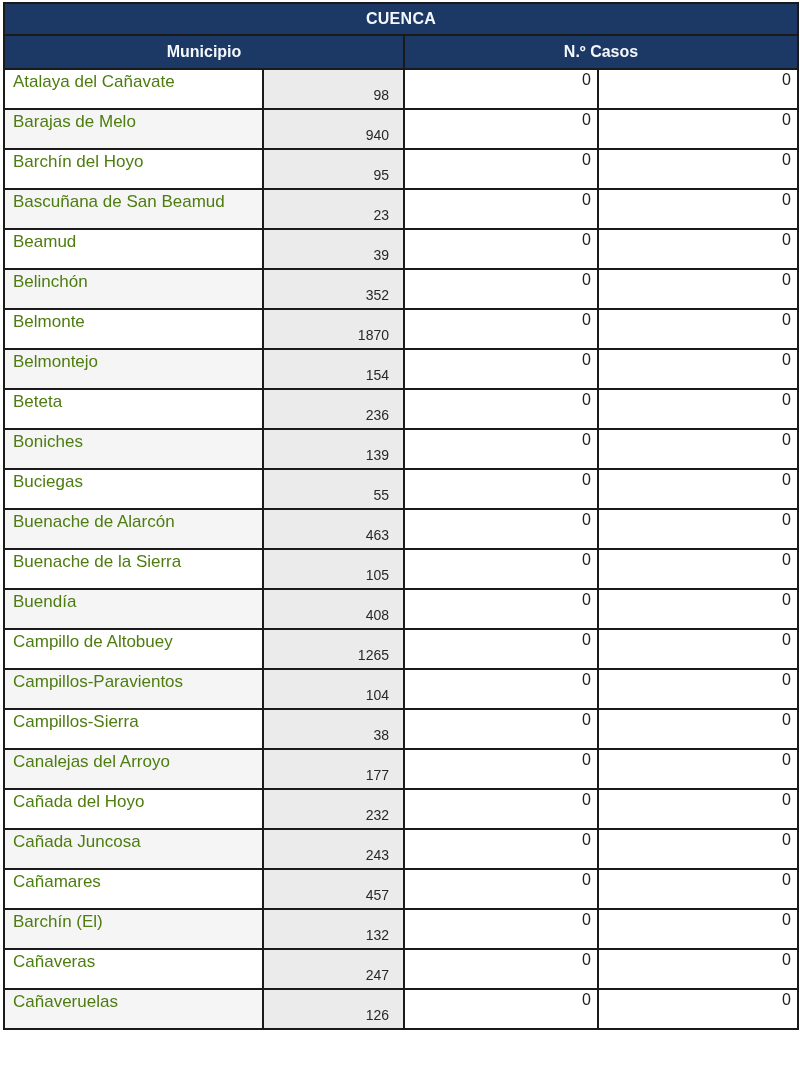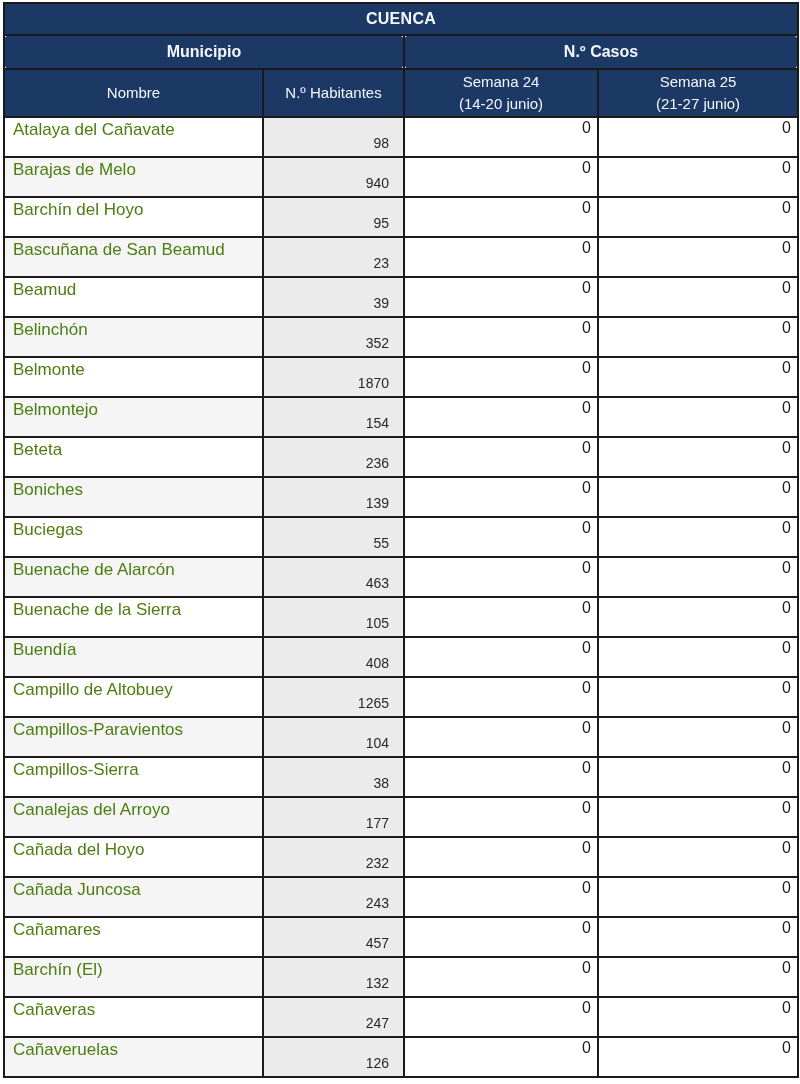--- a/index.html
+++ b/index.html
@@ -28,21 +28,21 @@
 
   
   thead th {
     background: var(--header-bg, #1c3966);
     color: var(--header-text, #f4f7fb);
     font-weight: 400;
     text-align: center;
     vertical-align: middle;
   }
   th.title-cell   { height: 32px; font-size: 16px; font-weight: 700; letter-spacing: .3px; }
-  th.group-cell   { height: 34px; font-size: 16px; font-weight: 700; border-radius: 6px; }
+  th.group-cell   { height: 34px; font-size: 16px; font-weight: 700; }
   th.sub-cell     { height: 48px; font-size: 15px; line-height: 1.45; white-space: pre-line; }
 
   
   tbody tr { height: 40px; }
   td.name-cell {
     background: #ffffff;
     color: #4d7c0f;
     font-size: 17px;
     text-align: left;
     vertical-align: top;
@@ -80,28 +80,20 @@
       <col class="c-semana25">
     </colgroup>
     <thead>
       <tr>
         <th class="title-cell" colspan="4">CUENCA</th>
       </tr>
       <tr>
         <th class="group-cell" colspan="2">Municipio</th>
         <th class="group-cell" colspan="2">N.º Casos</th>
       </tr>
-      <tr>
-        <th class="sub-cell">Nombre</th>
-        <th class="sub-cell">N.º Habitantes</th>
-        <th class="sub-cell">Semana 24
-(14-20 junio)</th>
-        <th class="sub-cell">Semana 25
-(21-27 junio)</th>
-      </tr>
     </thead>
     <tbody id="rows-body">
         <tr>
     <td class="name-cell">Atalaya del Cañavate</td>
     <td class="hab-cell">98</td>
     <td class="case-cell">0</td>
     <td class="case-cell">0</td>
   </tr>
         <tr class="alt">
     <td class="name-cell">Barajas de Melo</td>

